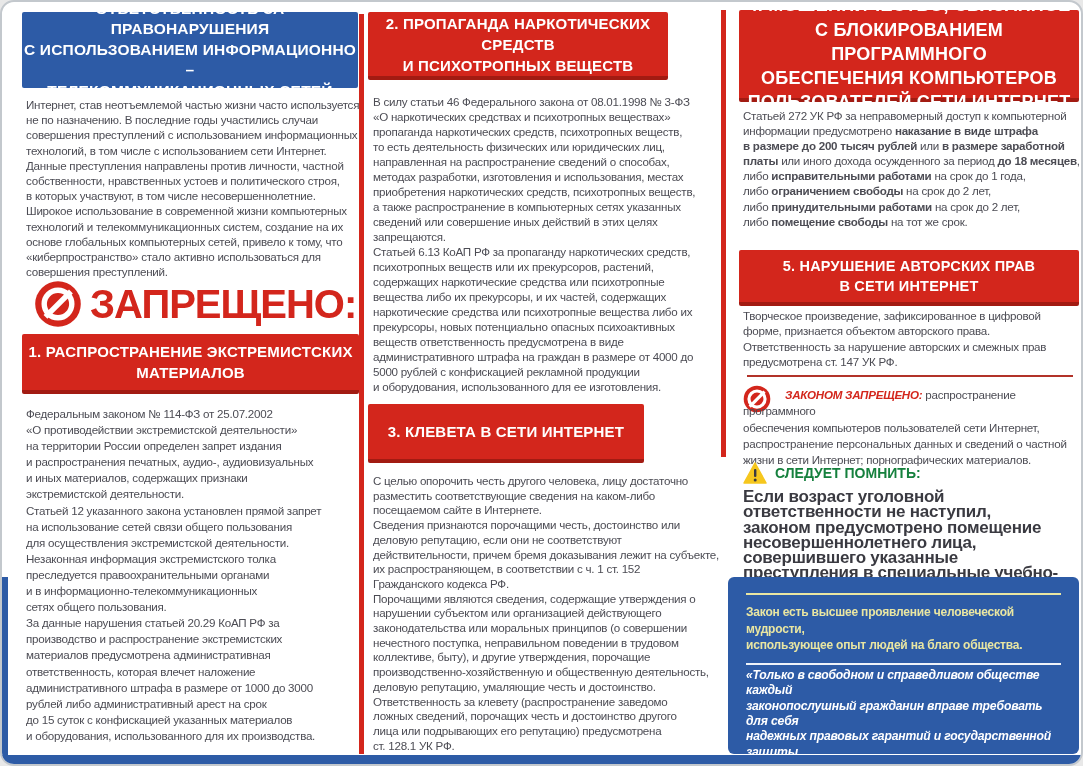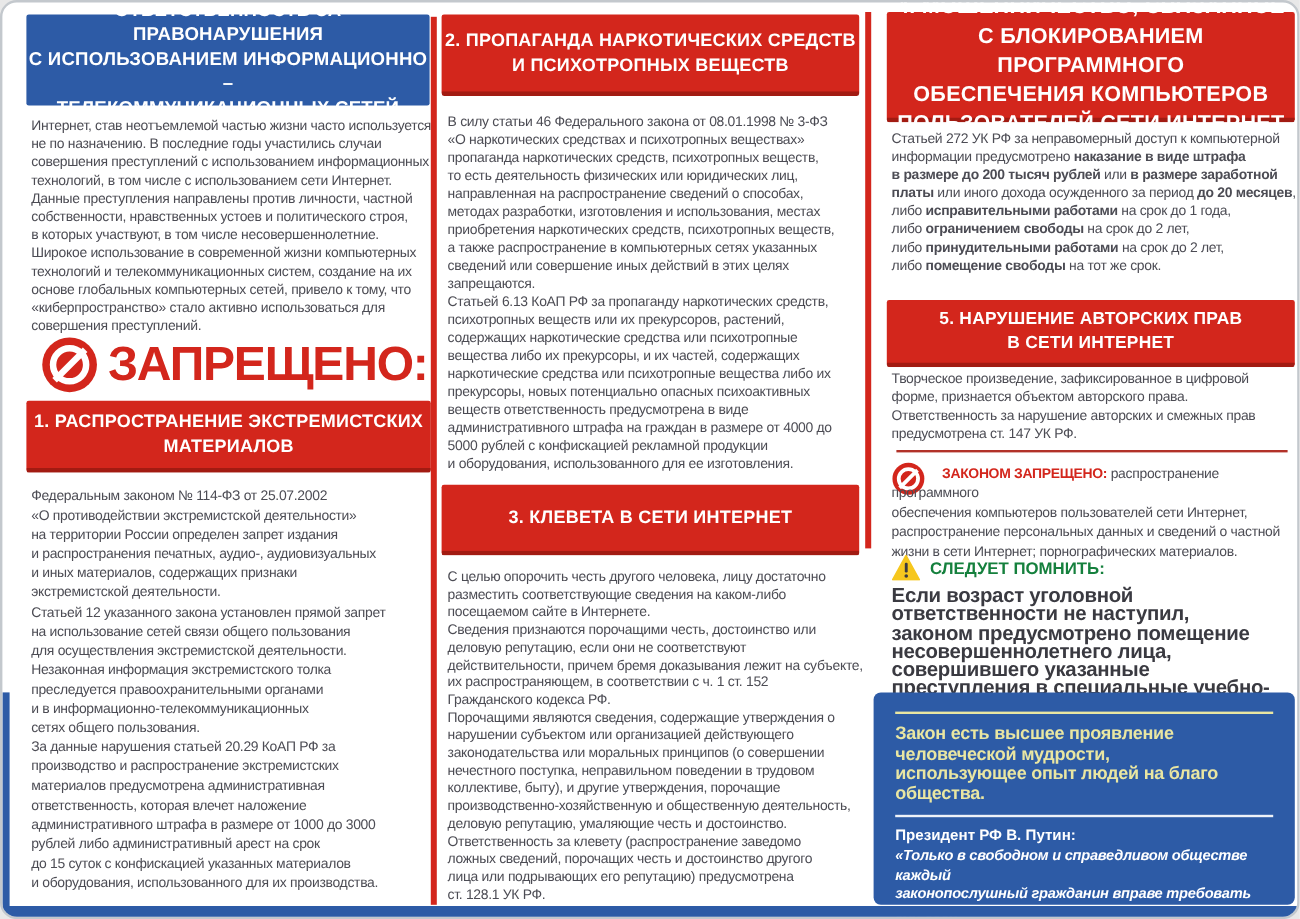--- a/index.html
+++ b/index.html
@@ -12,22 +12,22 @@
   
   .banner{
     position:absolute;display:flex;align-items:center;justify-content:center;
     text-align:center;color:#ffffff;font-weight:bold;white-space:pre-line;
     border-radius:2px;letter-spacing:.2px;
   }
   .blue-banner{background:#2d5ba6;}
   .red-banner{background:#d3261c;border-bottom:4px solid #a21b12;}
   #main-title{left:20px;top:10px;width:336px;height:76px;font-size:15.5px;line-height:1.32;}
   #redbox1{left:20px;top:332px;width:337px;height:56px;font-size:15px;line-height:1.4;}
-  #redbox2{left:366px;top:10px;width:348px;height:64px;font-size:15px;line-height:1.4;}
-  #redbox3{left:366px;top:402px;width:348px;height:55px;font-size:15px;}
+  #redbox2{left:366px;top:10px;width:300px;height:64px;font-size:15px;line-height:1.4;}
+  #redbox3{left:366px;top:402px;width:276px;height:55px;font-size:15px;}
   #redbox4{left:737px;top:8px;width:340px;height:88px;font-size:18px;line-height:1.35;}
   #redbox5{left:737px;top:248px;width:340px;height:52px;font-size:14.5px;line-height:1.4;}
   
   .body-text{
     position:absolute;color:#4c4c54;font-size:11.6px;letter-spacing:-0.25px;
     white-space:pre-line;
   }
   #p1-intro{left:24px;top:95px;width:334px;line-height:15.2px;}
   #p1-body{left:24px;top:404px;width:336px;line-height:16.1px;}
   #p2-body1{left:371px;top:92px;width:346px;line-height:15.0px;}
@@ -48,21 +48,21 @@
   #remember-head{position:absolute;left:741px;top:460px;display:flex;align-items:center;gap:8px;
     color:#15803d;font-weight:bold;font-size:14px;}
   #p3-remember{left:741px;top:487px;width:338px;line-height:15.3px;font-weight:bold;
     color:#3a3a41;font-size:17px;}
   
   #footer{position:absolute;left:726px;top:575px;width:351px;height:177px;
     background:#2d5ba6;border-radius:6px;}
   .f-rule{margin:0 18px;height:2px;}
   #f-rule1{margin-top:16px;background:#e9e6a2;}
   #f-rule2{margin-top:9px;background:#ffffff;opacity:.92;}
-  #f-motto{margin:9px 18px 0;color:#e9e6a2;font-weight:bold;font-size:15px;
+  #f-motto{margin:9px 18px 0;color:#e9e6a2;font-weight:bold;font-size:12px;
     line-height:16.6px;letter-spacing:-0.2px;}
   #f-author{margin:8px 18px 0;color:#ffffff;font-weight:bold;font-size:12.6px;}
   #f-quote{margin:3px 18px 0;color:#ffffff;font-weight:bold;font-style:italic;
     font-size:12.2px;line-height:15.4px;letter-spacing:-0.2px;}
   
   #bottom-bar{position:absolute;left:0;top:753px;width:1083px;height:13px;background:#2d5ba6;}
   #left-strip{position:absolute;left:0;top:575px;width:6px;height:191px;background:#2d5ba6;}
   .icon-svg{display:block;}
 </style>
 </head>
@@ -173,21 +173,21 @@
 ст. 128.1 УК РФ.</div>
 
   <div class="banner red-banner" id="redbox4">4. МОШЕННИЧЕСТВО, СВЯЗАННОЕ
 С БЛОКИРОВАНИЕМ ПРОГРАММНОГО
 ОБЕСПЕЧЕНИЯ КОМПЬЮТЕРОВ
 ПОЛЬЗОВАТЕЛЕЙ СЕТИ ИНТЕРНЕТ</div>
 
   <div class="body-text" id="p3-body4"><span>Статьей 272 УК РФ за неправомерный доступ к компьютерной
 информации предусмотрено </span><span style="font-weight: bold;">наказание в виде штрафа
 в размере до 200 тысяч рублей</span><span> или </span><span style="font-weight: bold;">в размере заработной
-платы</span><span> или иного дохода осужденного за период </span><span style="font-weight: bold;">до 20 месяцев</span><span>,
+платы</span><span> или иного дохода осужденного за период </span><span style="font-weight: bold;">до 18 месяцев</span><span>,
 либо </span><span style="font-weight: bold;">исправительными работами</span><span> на срок до 1 года,
 либо </span><span style="font-weight: bold;">ограничением свободы</span><span> на срок до 2 лет,
 либо </span><span style="font-weight: bold;">принудительными работами</span><span> на срок до 2 лет,
 либо </span><span style="font-weight: bold;">помещение свободы</span><span> на тот же срок.</span></div>
 
   <div class="banner red-banner" id="redbox5">5. НАРУШЕНИЕ АВТОРСКИХ ПРАВ
 В СЕТИ ИНТЕРНЕТ</div>
 
   <div class="body-text" id="p3-body5">Творческое произведение, зафиксированное в цифровой
 форме, признается объектом авторского права.
@@ -196,21 +196,21 @@
 
   <div id="rule-s5"></div>
 
   <span id="law-icon">
     <svg class="icon-svg" width="28" height="28" viewBox="0 0 40 40">
       <circle cx="20" cy="20" r="19" fill="#d3261c"></circle>
       <circle cx="20" cy="20" r="11.5" fill="none" stroke="#ffffff" stroke-width="4.5"></circle>
       <rect x="5" y="18" width="30" height="4.5" fill="#ffffff" transform="rotate(-45 20 20)"></rect>
     </svg>
   </span>
-  <div class="body-text" id="p3-law"><span style="font-weight: bold; color: rgb(211, 38, 28);">ЗАКОНОМ ЗАПРЕЩЕНО: </span><span>распространение программного
+  <div class="body-text" id="p3-law"><span style="font-weight: bold; color: rgb(211, 38, 28); font-style: italic;">ЗАКОНОМ ЗАПРЕЩЕНО: </span><span>распространение программного
 обеспечения компьютеров пользователей сети Интернет,
 распространение персональных данных и сведений о частной
 жизни в сети Интернет; порнографических материалов.</span></div>
 
   <div id="remember-head">
     <span>
       <svg class="icon-svg" width="24" height="22" viewBox="0 0 24 22">
         <path d="M12 1 L23 21 L1 21 Z" fill="#f6c71e" stroke="#f6c71e" stroke-width="1.5" stroke-linejoin="round"></path>
         <rect x="11" y="7" width="2.4" height="8" rx="1" fill="#3a3a41"></rect>
         <circle cx="12.2" cy="18" r="1.5" fill="#3a3a41"></circle>
@@ -223,21 +223,20 @@
 законом предусмотрено помещение
 несовершеннолетнего лица, совершившего указанные
 преступления в специальные учебно-воспитательное
 учреждение закрытого типа.</div>
 
   <div id="footer">
     <div class="f-rule" id="f-rule1"></div>
     <div class="pre" id="f-motto">Закон есть высшее проявление человеческой мудрости,
 использующее опыт людей на благо общества.</div>
     <div class="f-rule" id="f-rule2"></div>
-    <div id="f-author">Президент РФ В. Путин:</div>
     <div class="pre" id="f-quote">«Только в свободном и справедливом обществе каждый
 законопослушный гражданин вправе требовать для себя
 надежных правовых гарантий и государственной защиты.
 «...» При этом любой преступивший закон должен знать,
 что наказание неотвратимо».</div>
   </div>
 
   <div id="left-strip"></div>
   <div id="bottom-bar"></div>
 

